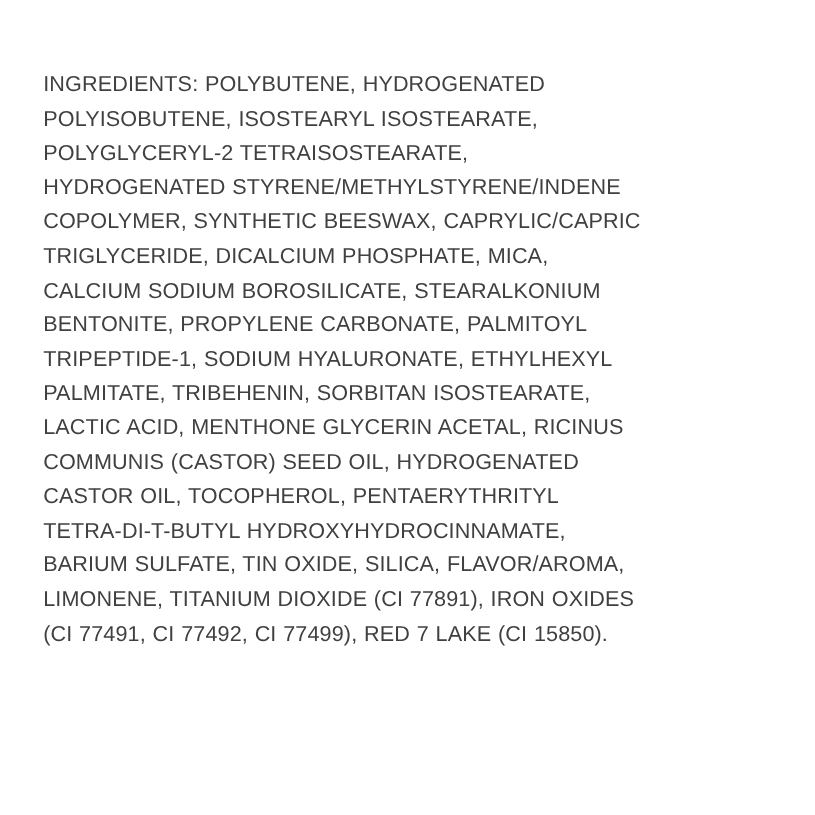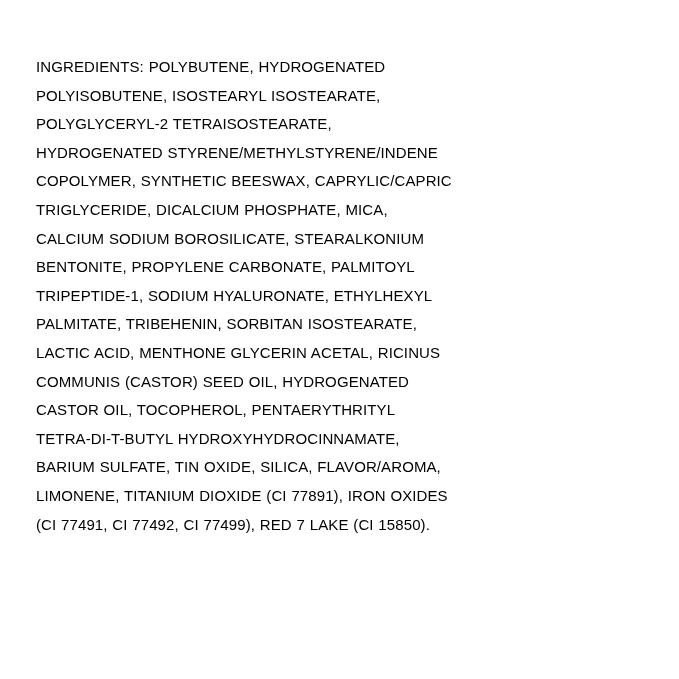--- a/index.html
+++ b/index.html
@@ -14,22 +14,22 @@
     overflow: hidden;
   }
   .page {
     box-sizing: border-box;
     width: 679px;
     height: 679px;
     background: #ffffff;
     padding: 38px 36px 0 36px;
   }
   .ingredients-block {
-    color: #000000;
-    font-size: 15px;
+    color: #404040;
+    font-size: 18px;
     line-height: 28.6px;
     letter-spacing: 0.1px;
     text-align: left;
     white-space: pre-line;
     word-spacing: 0.5px;
   }
 </style>
 </head>
 <body>
 

